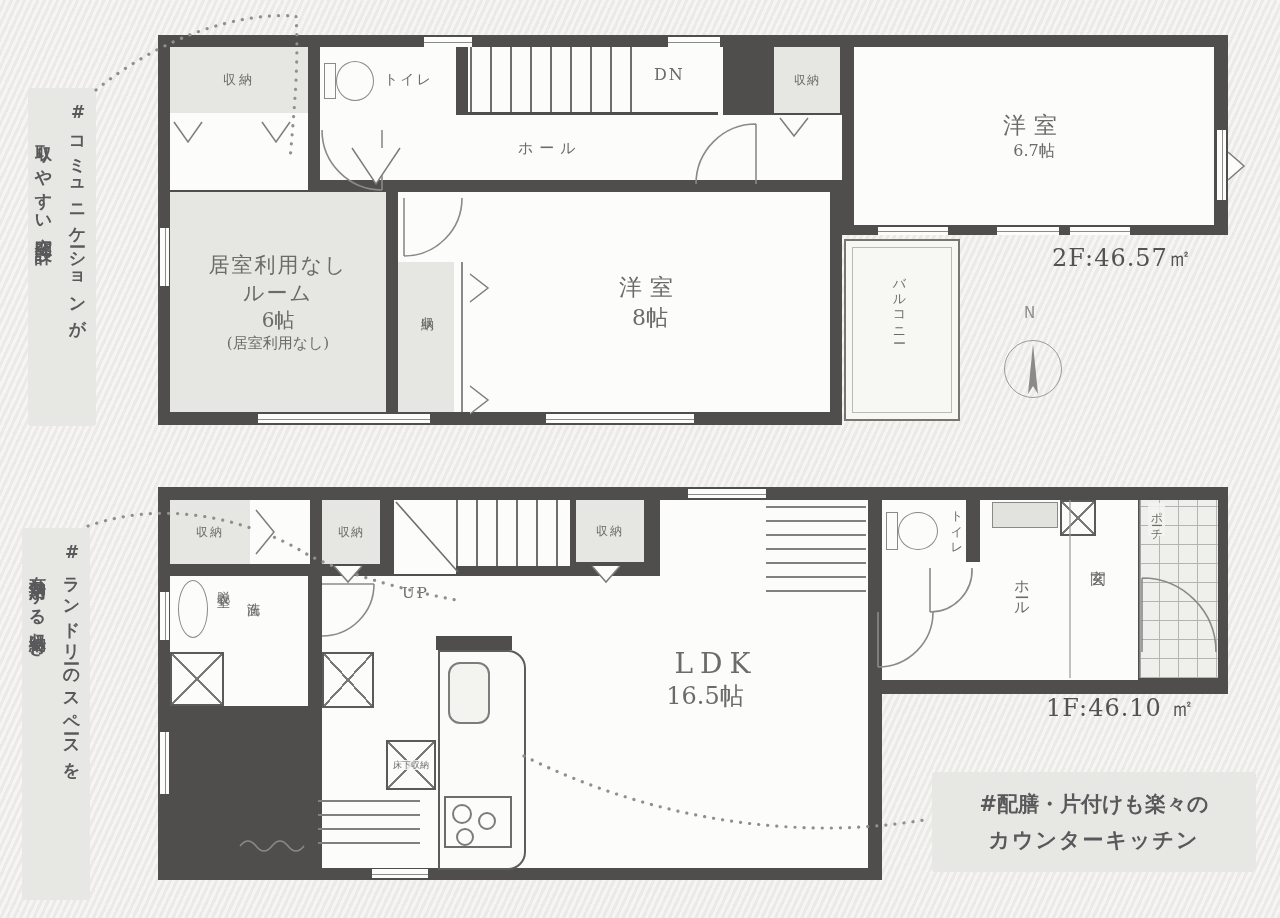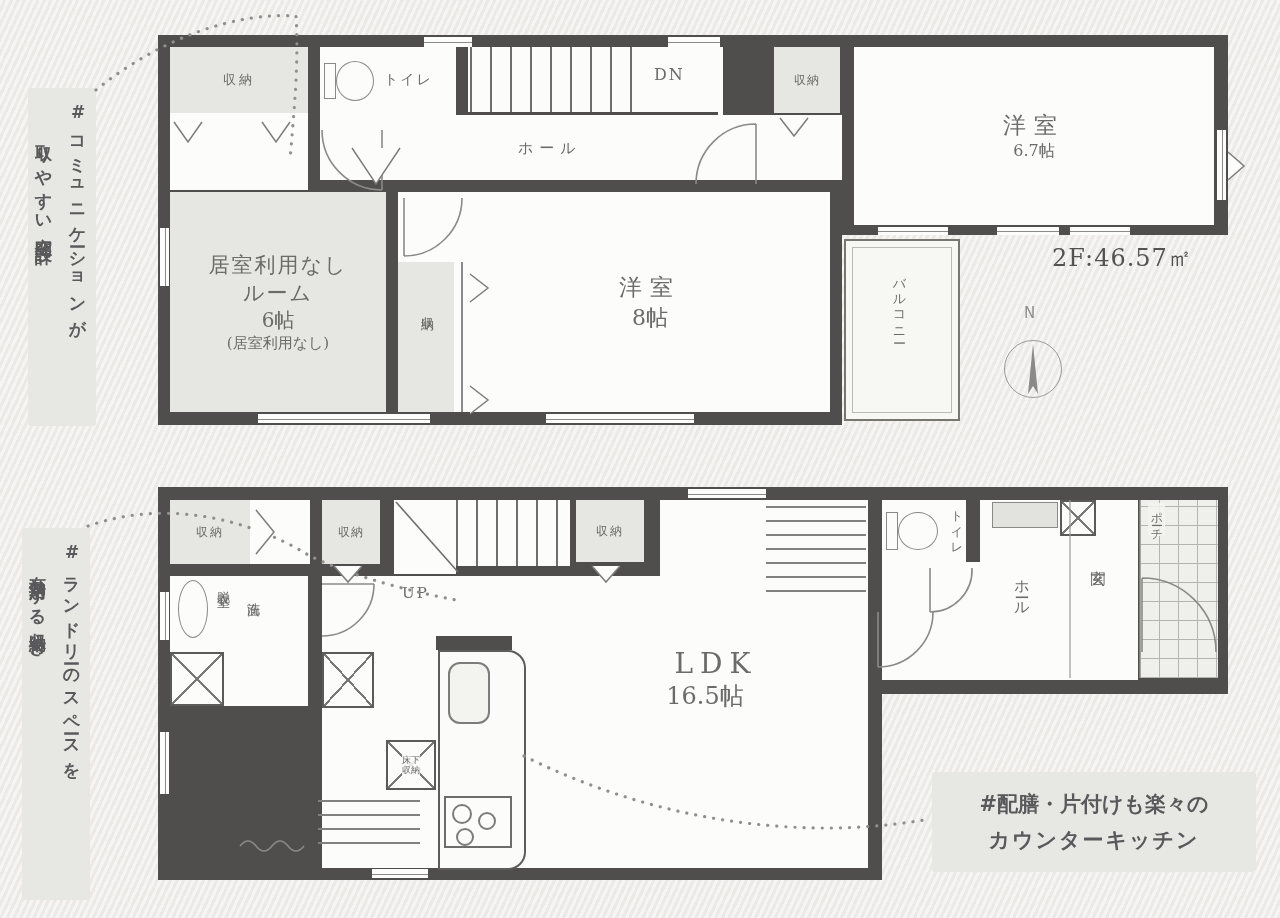--- a/index.html
+++ b/index.html
@@ -147,21 +147,21 @@
 
   <div class="abs wall" style="left:436px;top:636px;width:76px;height:14px;"></div>
   <div class="abs" style="left:438px;top:650px;width:88px;height:220px;border:2px solid #5c5c5a;border-radius:0 18px 18px 0;background:#fbfbf9;"></div>
   <div class="abs" style="left:448px;top:662px;width:42px;height:62px;border:2px solid #7c7c7a;border-radius:12px;background:#f3f3f0;"></div>
   <div class="abs" style="left:444px;top:796px;width:68px;height:52px;border:2px solid #6c6c6a;background:#fcfcfb;">
     <div class="abs" style="left:6px;top:6px;width:20px;height:20px;border:2px solid #7c7c7a;border-radius:50%;"></div>
     <div class="abs" style="left:32px;top:14px;width:18px;height:18px;border:2px solid #7c7c7a;border-radius:50%;"></div>
     <div class="abs" style="left:10px;top:30px;width:18px;height:18px;border:2px solid #7c7c7a;border-radius:50%;"></div>
   </div>
   <div class="abs xbox" style="left:386px;top:740px;width:50px;height:50px;border-width:2px;">
-    <div class="cc" style="width:100%;height:100%;flex-direction:column;text-align:center;">
+    <div class="cc" style="width:100%;height:100%;flex-direction:row;text-align:center;">
       <span style="font-size:9px;color:#6a6a68;background:rgba(252,252,251,.85);line-height:10px;">床下</span>
       <span style="font-size:9px;color:#6a6a68;background:rgba(252,252,251,.85);line-height:10px;">収納</span>
     </div>
   </div>
   <div class="abs hatch" style="left:766px;top:506px;width:100px;height:92px;"></div>
   <div class="abs hatch" style="left:318px;top:800px;width:102px;height:56px;"></div>
 
   <div class="abs cc" style="left:620px;top:636px;width:170px;height:86px;flex-direction:column;">
     <span class="lbl" style="font-size:28px;letter-spacing:7px;margin-left:22px;">LDK</span>
     <span class="lbl" style="font-size:24px;">16.5帖</span>
@@ -180,20 +180,21 @@
   <div class="abs xbox" style="left:1060px;top:500px;width:36px;height:36px;"></div>
   <span class="v lbl abs" style="left:1088px;top:558px;font-size:15px;">玄関</span>
   <div class="abs tiles" style="left:1140px;top:500px;width:78px;height:178px;"></div>
   <span class="v lbl abs" style="left:1148px;top:503px;font-size:12px;background:rgba(243,243,240,.85);">ポーチ</span>
 
   <div class="abs winv" style="left:160px;top:592px;width:9px;height:48px;"></div>
   <div class="abs winv" style="left:160px;top:732px;width:9px;height:62px;"></div>
   <div class="abs winh" style="left:372px;top:869px;width:56px;height:9px;"></div>
   <div class="abs winh" style="left:688px;top:489px;width:78px;height:9px;"></div>
 
+  <div class="abs lbl" style="left:1046px;top:692px;font-size:24px;color:#525250;letter-spacing:1px;">1F:46.10 ㎡</div>
 </div>
 
 <div class="abs annbox" style="left:28px;top:88px;width:68px;height:338px;">
   <span class="v annline abs" style="right:6px;top:14px;font-size:17px;letter-spacing:3px;">#コミュニケーションが</span>
   <span class="v annline abs" style="left:5px;top:44px;font-size:17px;letter-spacing:3px;">取りやすい空間設計</span>
 </div>
 <div class="abs annbox" style="left:22px;top:528px;width:68px;height:372px;">
   <span class="v annline abs" style="right:6px;top:14px;font-size:17px;letter-spacing:3px;">#ランドリーのスペースを</span>
   <span class="v annline abs" style="left:5px;top:34px;font-size:17px;letter-spacing:3px;">有効活用する収納付き</span>
 </div>

